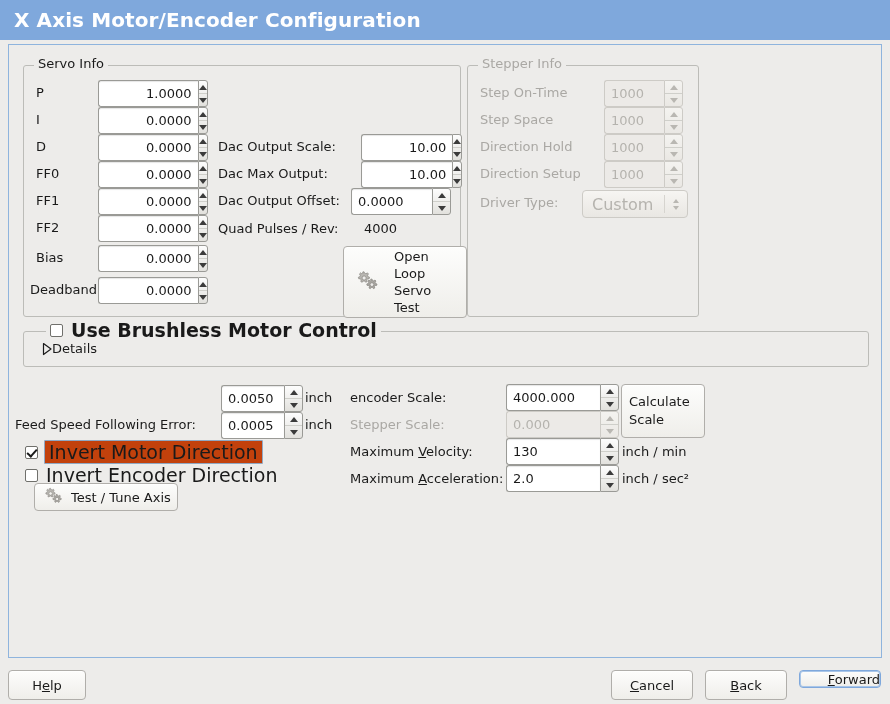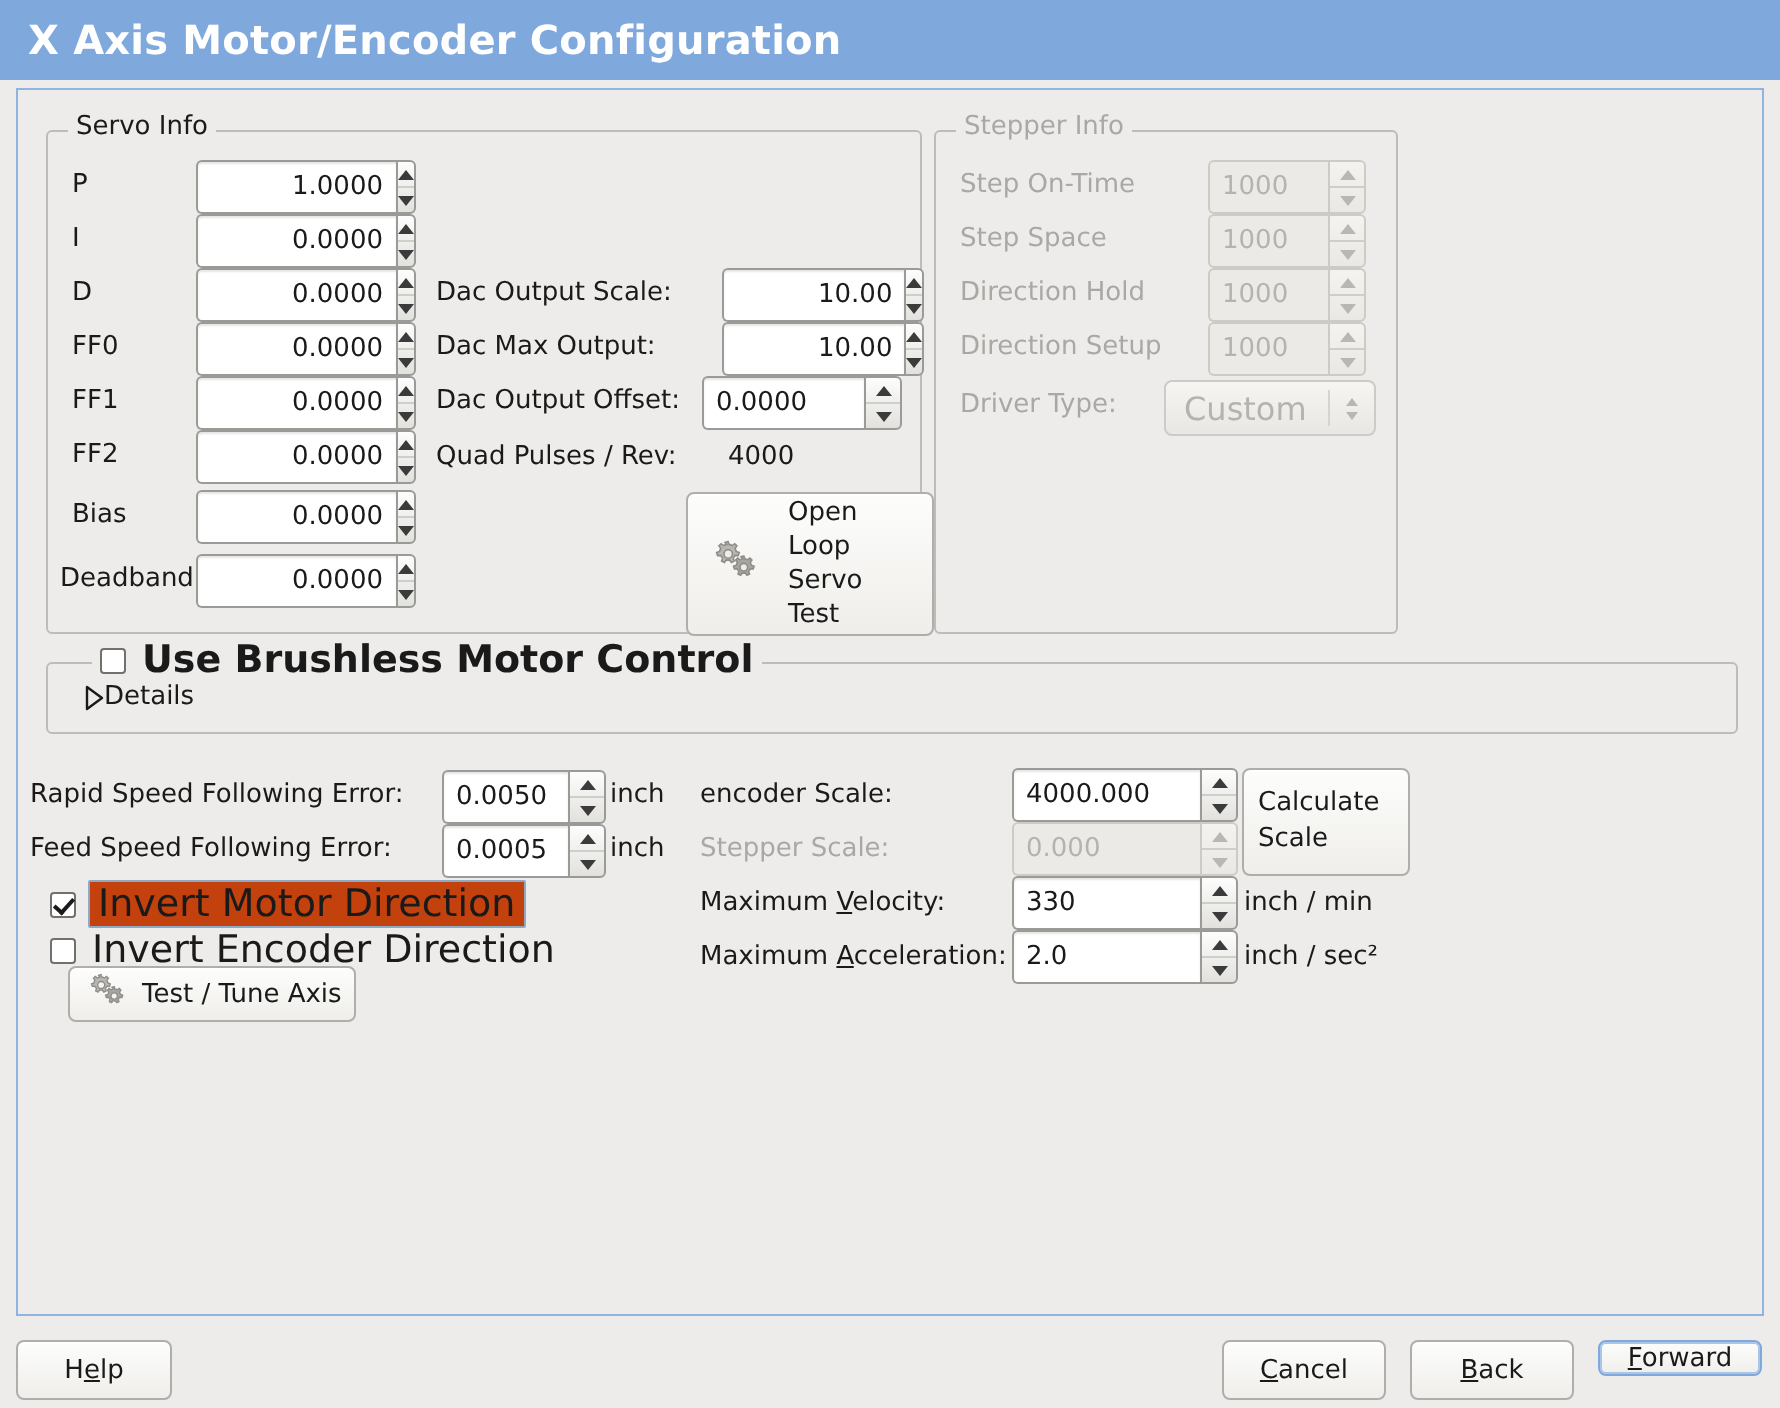--- a/index.html
+++ b/index.html
@@ -408,21 +408,20 @@
     <div class="expander" style="left:10px; top:9px;">
       <span class="arrow">
         <svg width="11" height="14" viewBox="0 0 11 14">
           <path d="M1.5 1.5 L9 7 L1.5 12.5 Z" fill="none" stroke="#1a1a1a" stroke-width="1.2" stroke-linejoin="round"></path>
         </svg>
       </span>
       <span class="ex-lbl">Details</span>
     </div>
   </div>
 
-  <span class="lbl" style="left:6px; top:345px;">Rapid Speed Following Error:</span>
   <div class="spin" style="left:212px; top:340px; width:82px;">
     <div class="ent">0.0050</div>
     <div class="btns">
       <div>
           <span class="tri up"></span>
         </div>
       <div>
           <span class="tri down"></span>
         </div>
     </div>
@@ -494,21 +493,21 @@
     </div>
   </div>
 
   <div class="btn" style="left:612px; top:339px; width:84px; height:54px; flex-direction:column; align-items:flex-start; padding-left:7px; justify-content:center; line-height:18px;">
     <span>Calculate</span>
     <span>Scale</span>
   </div>
 
   <span class="lbl" style="left:341px; top:399px;"><span>Maximum </span><span class="u">V</span><span>elocity:</span></span>
   <div class="spin" style="left:497px; top:393px; width:113px;">
-    <div class="ent">330</div>
+    <div class="ent">130</div>
     <div class="btns">
       <div>
           <span class="tri up"></span>
         </div>
       <div>
           <span class="tri down"></span>
         </div>
     </div>
   </div>
   <span class="lbl" style="left:613px; top:399px;">inch / min</span>
@@ -532,16 +531,16 @@
 <div class="footer">
   <div class="btn" style="left:8px; top:10px; width:78px; height:30px;">
     <span><span>H</span><span class="u">e</span><span>lp</span></span>
   </div>
   <div class="btn" style="left:611px; top:10px; width:82px; height:30px;">
     <span><span class="u">C</span><span>ancel</span></span>
   </div>
   <div class="btn" style="left:705px; top:10px; width:82px; height:30px;">
     <span><span class="u">B</span><span>ack</span></span>
   </div>
-  <div class="btn focus" style="left:799px; top:10px; width:82px; height:18px;">
+  <div class="btn focus" style="left:799px; top:10px; width:82px; height:18px;justify-content:flex-end;">
     <span><span class="u">F</span><span>orward</span></span>
   </div>
 </div>
 
 </body></html>

